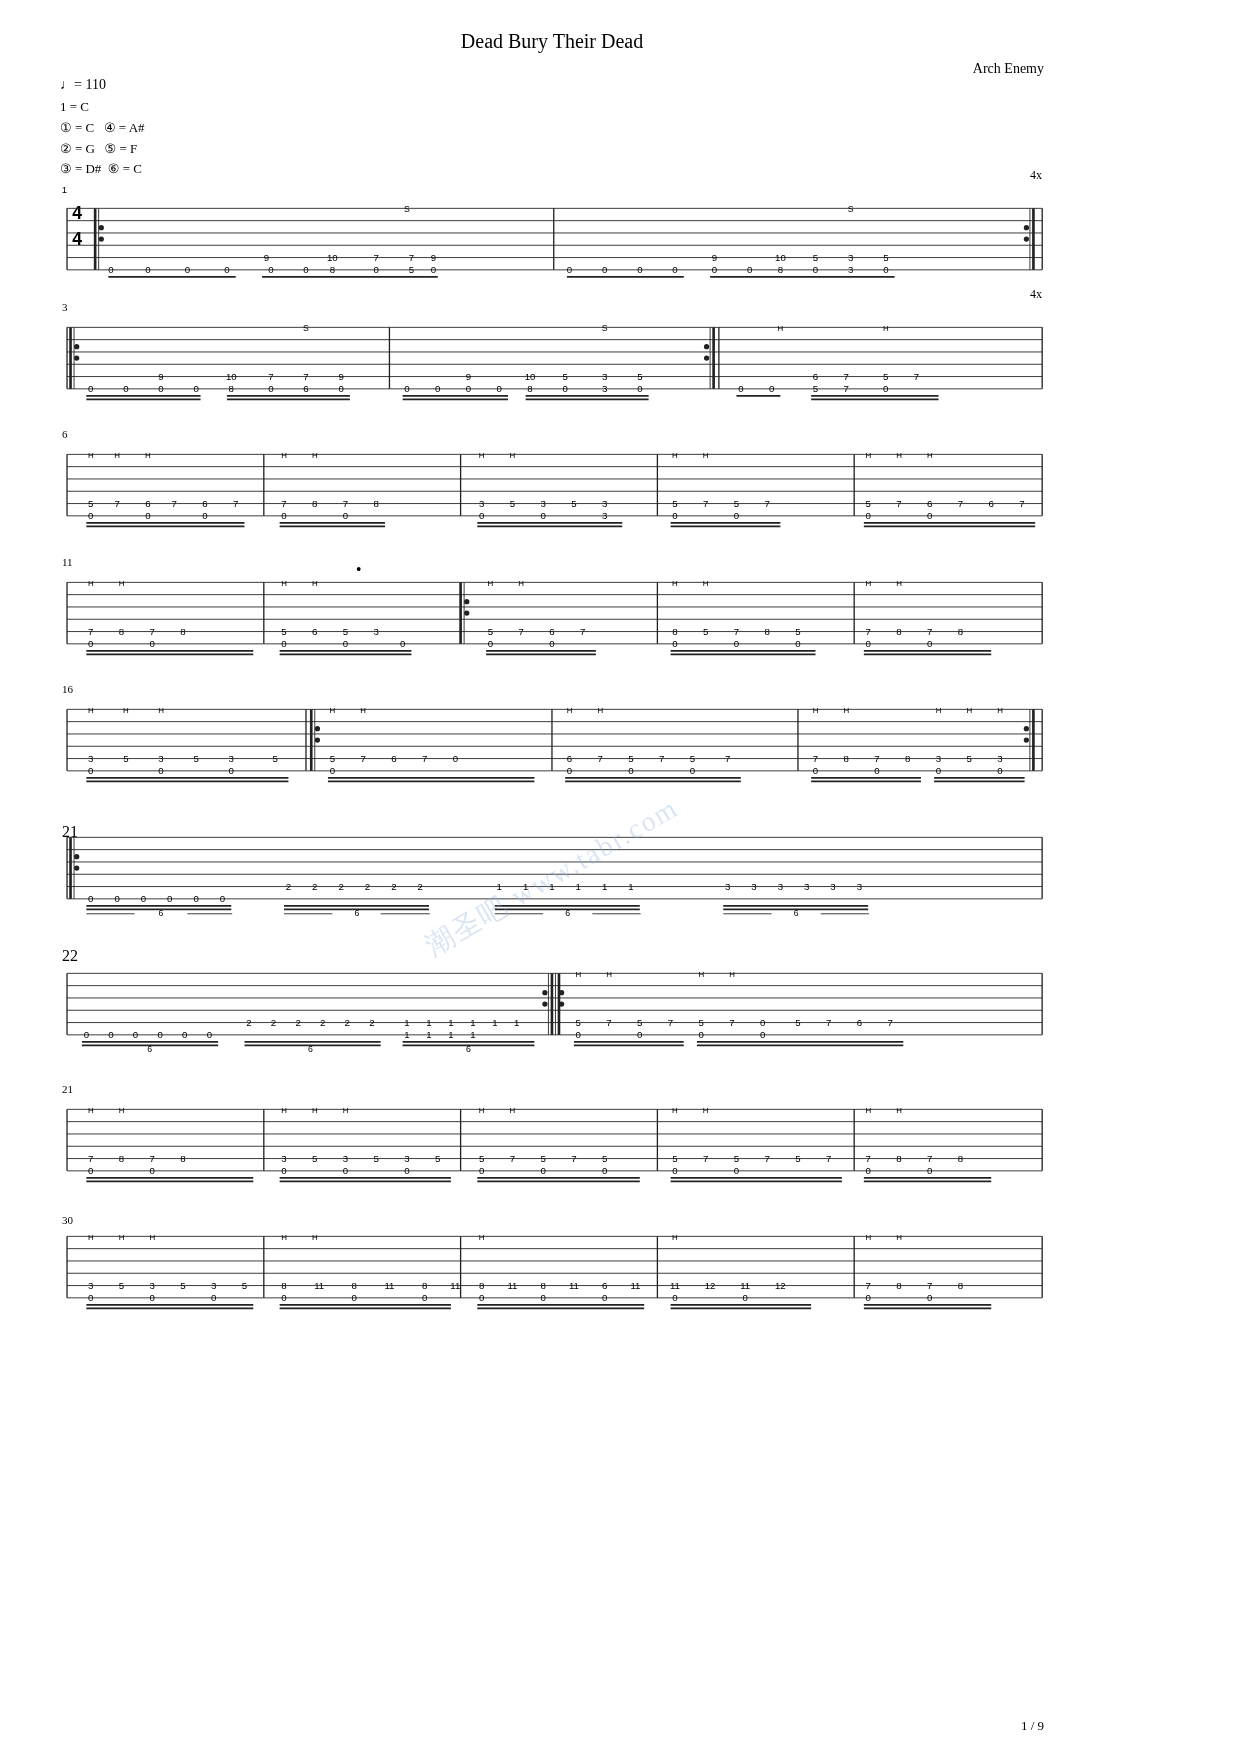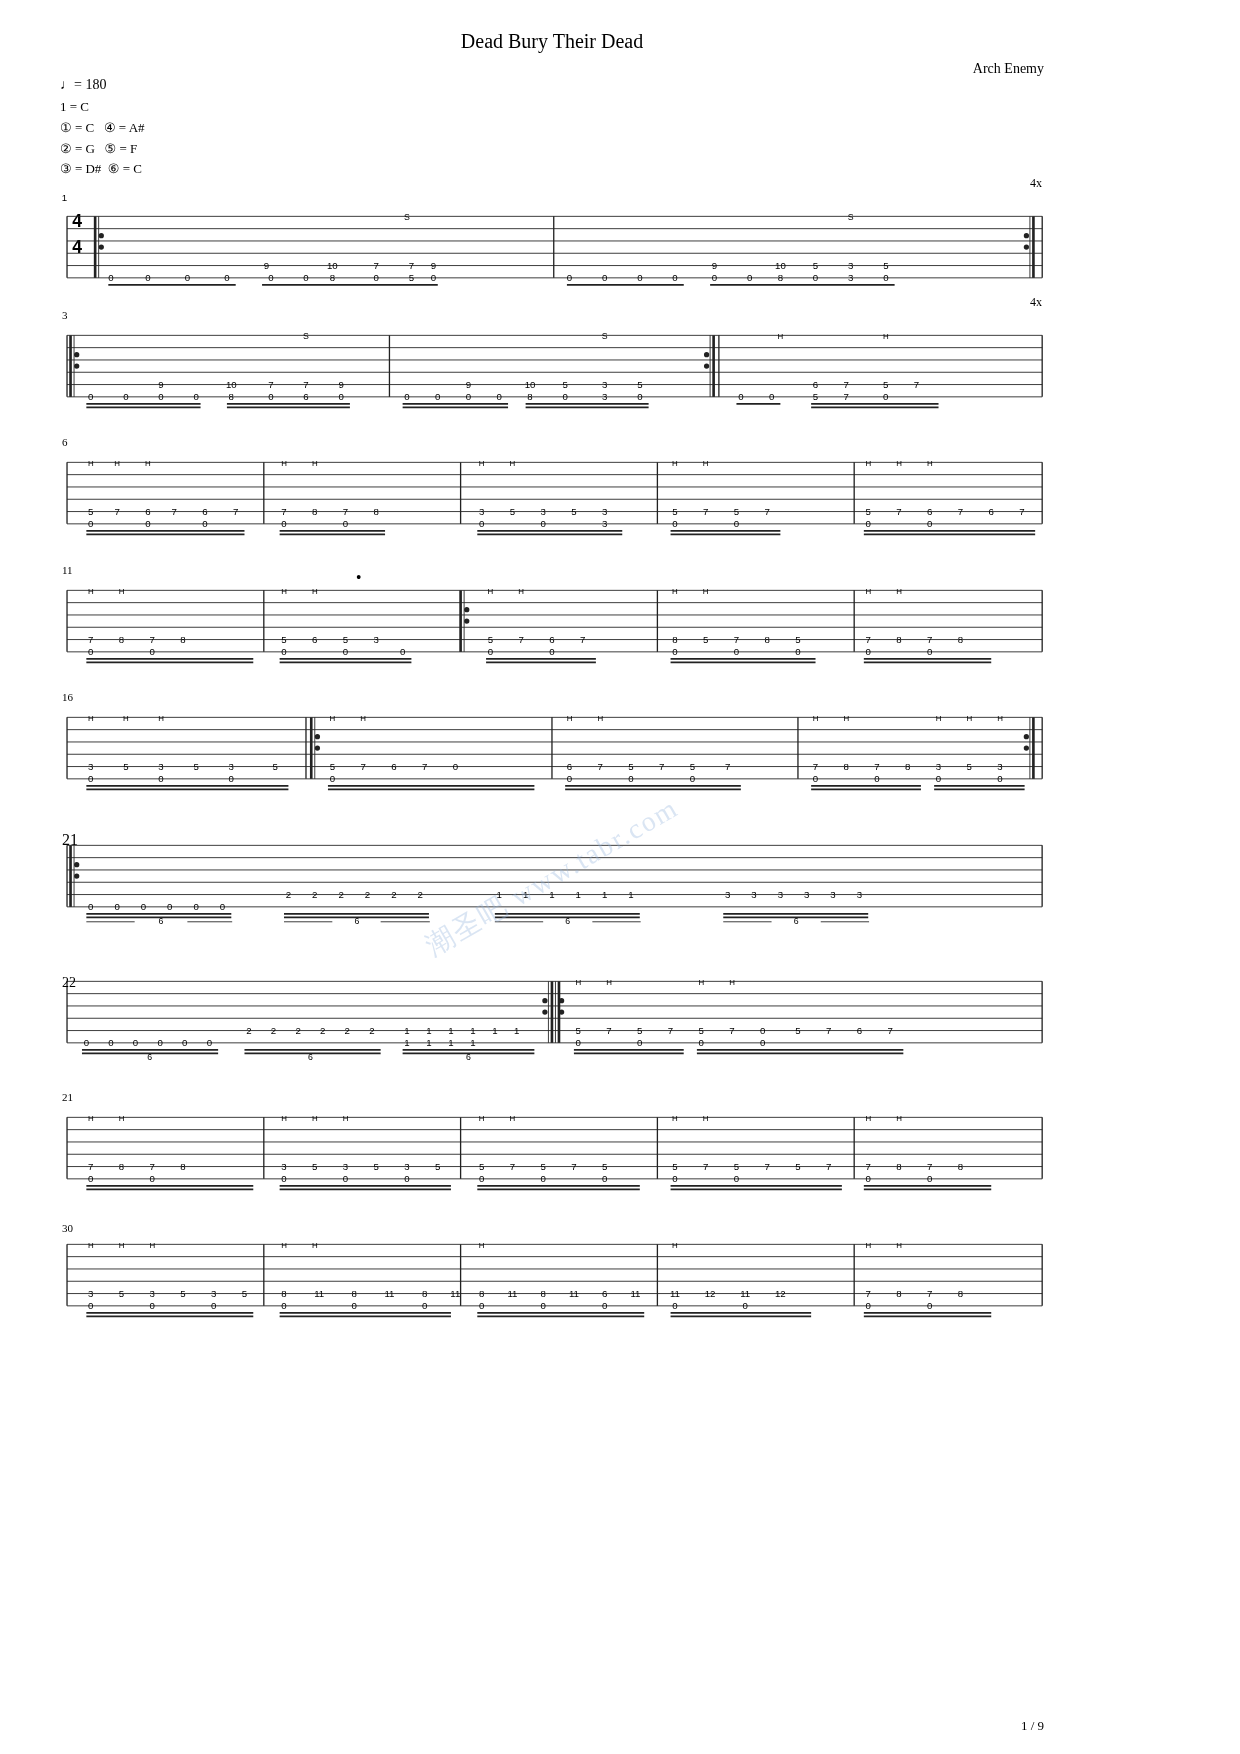--- a/index.html
+++ b/index.html
@@ -28,21 +28,21 @@
       text-align: right;
       font-size: 14px;
     }
     .tempo {
       font-size: 14px;
       margin-bottom: 4px;
     }
     .tuning {
       font-size: 13px;
       line-height: 1.6;
-      margin-bottom: 10px;
+      margin-bottom: 2px;
     }
     .page-num {
       position: absolute;
       bottom: 20px;
       right: 60px;
       font-size: 13px;
     }
     
     .staff-system {
       margin-bottom: 18px;
@@ -66,21 +66,21 @@
       z-index: 10;
       letter-spacing: 2px;
     }
   </style>
 </head>
 <body>
 
 <div class="page">
   <div class="title">Dead Bury Their Dead</div>
   <div class="artist">Arch Enemy</div>
-  <div class="tempo">♩= 180</div>
+  <div class="tempo">♩= 110</div>
   <div class="tuning">
     <div>1 = C</div>
     <div>① = C &nbsp; ④ = A#</div>
     <div>② = G &nbsp; ⑤ = F</div>
     <div>③ = D# &nbsp;⑥ = C</div>
   </div>
 
   <div class="staff-system">
     <span class="repeat-label" style="top:-14px;right:2px;">4x</span>
     <svg viewBox="0 0 1120 110" xmlns="http://www.w3.org/2000/svg">
@@ -563,21 +563,21 @@
       <line x1="255" y1="117" x2="310" y2="117" stroke="#222" stroke-width="1"></line>
       <line x1="365" y1="117" x2="421" y2="117" stroke="#222" stroke-width="1"></line>
       <line x1="495" y1="117" x2="550" y2="117" stroke="#222" stroke-width="1"></line>
       <line x1="606" y1="117" x2="661" y2="117" stroke="#222" stroke-width="1"></line>
       <line x1="755" y1="117" x2="810" y2="117" stroke="#222" stroke-width="1"></line>
       <line x1="866" y1="117" x2="921" y2="117" stroke="#222" stroke-width="1"></line>
     </svg>
   </div>
 
   <div class="staff-system">
-    <span style="position:absolute;left:2px;top:0;font-size:14px;margin-top:20px;">22</span>
+    <span style="position:absolute;left:2px;top:0;font-size:16px;">22</span>
     <svg viewBox="0 0 1120 130" xmlns="http://www.w3.org/2000/svg">
       <line x1="8" y1="30" x2="1118" y2="30" stroke="#222" stroke-width="1"></line>
       <line x1="8" y1="44" x2="1118" y2="44" stroke="#222" stroke-width="1"></line>
       <line x1="8" y1="58" x2="1118" y2="58" stroke="#222" stroke-width="1"></line>
       <line x1="8" y1="72" x2="1118" y2="72" stroke="#222" stroke-width="1"></line>
       <line x1="8" y1="86" x2="1118" y2="86" stroke="#222" stroke-width="1"></line>
       <line x1="8" y1="100" x2="1118" y2="100" stroke="#222" stroke-width="1"></line>
       <line x1="8" y1="30" x2="8" y2="100" stroke="#222" stroke-width="1.5"></line>
       <line x1="1118" y1="30" x2="1118" y2="100" stroke="#222" stroke-width="1.5"></line>
 

